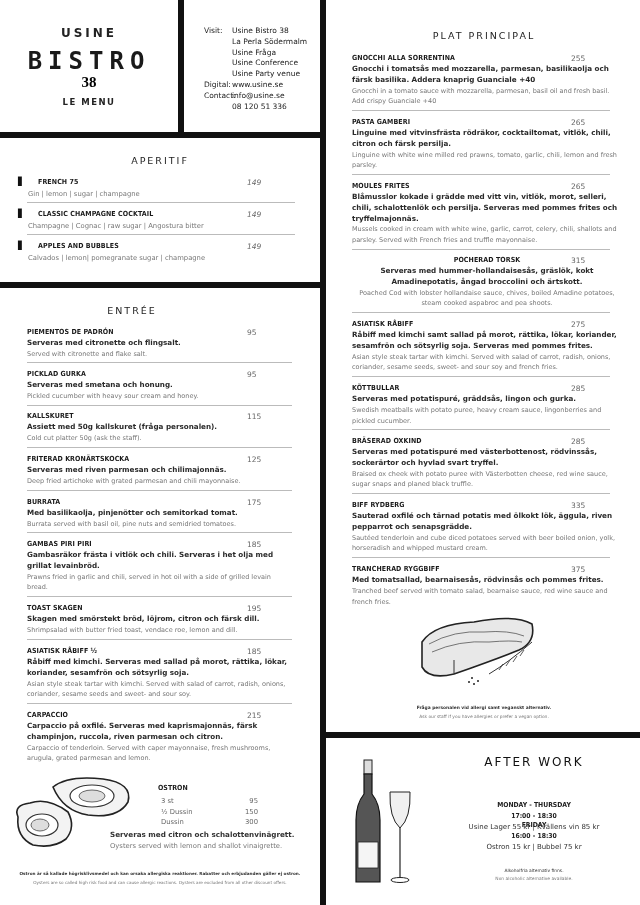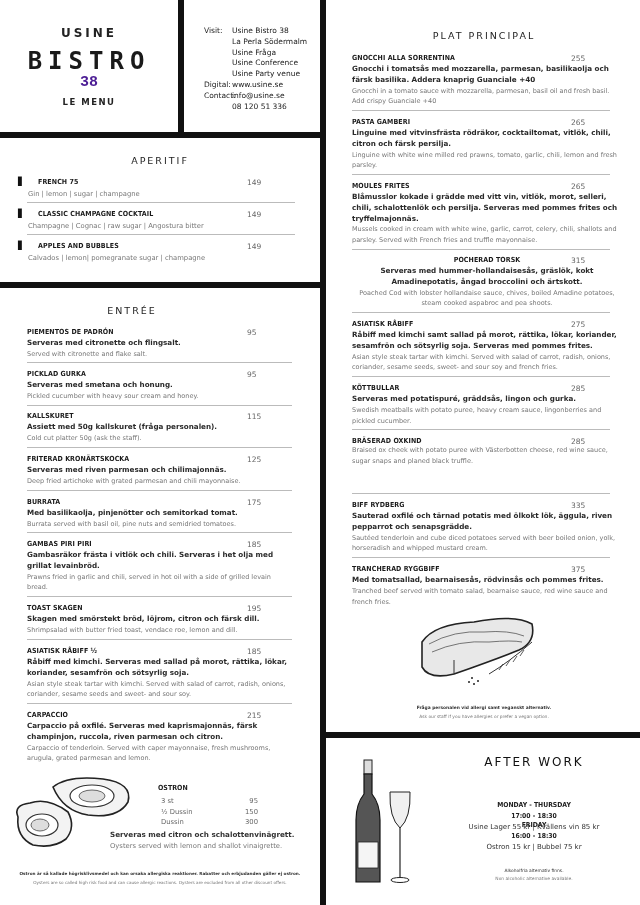--- a/index.html
+++ b/index.html
@@ -6,21 +6,21 @@
   html, body { width: 640px; height: 905px; background: #fff; overflow: hidden; }
   body { position: relative; font-family: "DejaVu Sans", sans-serif; color: #222; }
 
   .frame { position: absolute; background: #fff; }
   .bar { position: absolute; background: #111; }
 
   
   .logo { left: 0; top: 0; width: 178px; height: 132px; text-align: center; }
   .logo .l1 { position: absolute; top: 26px; left: 0; width: 100%; font-family: "DejaVu Sans", sans-serif; font-weight: bold; font-size: 12px; letter-spacing: 3px; color: #222; }
   .logo .l2 { position: absolute; top: 47px; left: 0; width: 100%; font-family: "DejaVu Sans Mono", monospace; font-weight: bold; font-size: 24px; letter-spacing: 6px; color: #1a1a1a; }
-  .logo .l3 { position: absolute; top: 74px; left: 0; width: 100%; font-weight: bold; font-size: 15px; color: #4c1d95; font-family: Liberation Mono, monospace; }
+  .logo .l3 { position: absolute; top: 74px; left: 0; width: 100%; font-weight: bold; font-size: 15px; color: #000000; font-family: Liberation Serif, serif; }
   .logo .l4 { position: absolute; top: 97px; left: 0; width: 100%; font-weight: bold; font-size: 8.5px; letter-spacing: 1.5px; color: #222; }
 
   
   .info { left: 184px; top: 0; width: 136px; height: 132px; padding: 26px 0 0 20px; font-size: 7.5px; line-height: 10.8px; color: #222; }
   .info .row { display: flex; }
   .info .k { width: 28px; flex-shrink: 0; }
 
   .section-title { text-align: center; font-size: 9.5px; letter-spacing: 2px; color: #222; }
 
   .item { position: relative; }
@@ -30,21 +30,21 @@
   .item .en { font-size: 6.5px; line-height: 10.8px; color: #777; }
   .divider { height: 1px; background: #bbb; }
 
   
   .aperitif { left: 0; top: 140px; width: 320px; height: 142px; }
   .aperitif .section-title { position: absolute; top: 15px; left: 0; width: 320px; }
   .ap-item { position: absolute; left: 22px; width: 274px; }
   .ap-item .glass { position: absolute; left: -4px; top: -1px; font-size: 8px; color: #111; }
   .ap-item .name { padding-left: 16px; }
   .ap-item .en { padding-left: 6px; font-size: 6.8px; margin-top: 3px; }
-  .ap-item .price { left: 225px; }
+  .ap-item .price { left: 225px; font-style: italic; }
 
   
   .entree { left: 0; top: 290px; width: 320px; height: 615px; }
   .entree .section-title { position: absolute; top: 15px; left: 0; width: 264px; }
   .en-item { position: absolute; left: 27px; width: 265px; }
   .en-item .price { left: 220px; }
 
   
   .oyster-img { position: absolute; left: 8px; top: 767px; width: 130px; height: 85px; }
   .ostron { position: absolute; left: 158px; top: 784px; width: 100px; }
@@ -303,20 +303,21 @@
     <div class="name">KÖTTBULLAR</div>
     <div class="price">285</div>
     <div class="sv">Serveras med potatispuré, gräddsås, lingon och gurka.</div>
     <div class="en">Swedish meatballs with potato puree, heavy cream sauce, lingonberries and pickled cucumber.</div>
   </div>
   <div class="divider" style="position:absolute;left:24px;width:258px;top:429px;"></div>
 
   <div class="pl-item item" style="top:437px;">
     <div class="name">BRÄSERAD OXKIND</div>
     <div class="price">285</div>
+    <div class="sv">Serveras med potatispuré med västerbottenost, rödvinssås, sockerärtor och hyvlad svart tryffel.</div>
     <div class="en">Braised ox cheek with potato puree with Västerbotten cheese, red wine sauce, sugar snaps and planed black truffle.</div>
   </div>
   <div class="divider" style="position:absolute;left:24px;width:258px;top:493px;"></div>
 
   <div class="pl-item item" style="top:501px;">
     <div class="name">BIFF RYDBERG</div>
     <div class="price">335</div>
     <div class="sv">Sauterad oxfilé och tärnad potatis med ölkokt lök, äggula, riven pepparrot och senapsgrädde.</div>
     <div class="en">Sautéed tenderloin and cube diced potatoes served with beer boiled onion, yolk, horseradish and whipped mustard cream.</div>
   </div>

